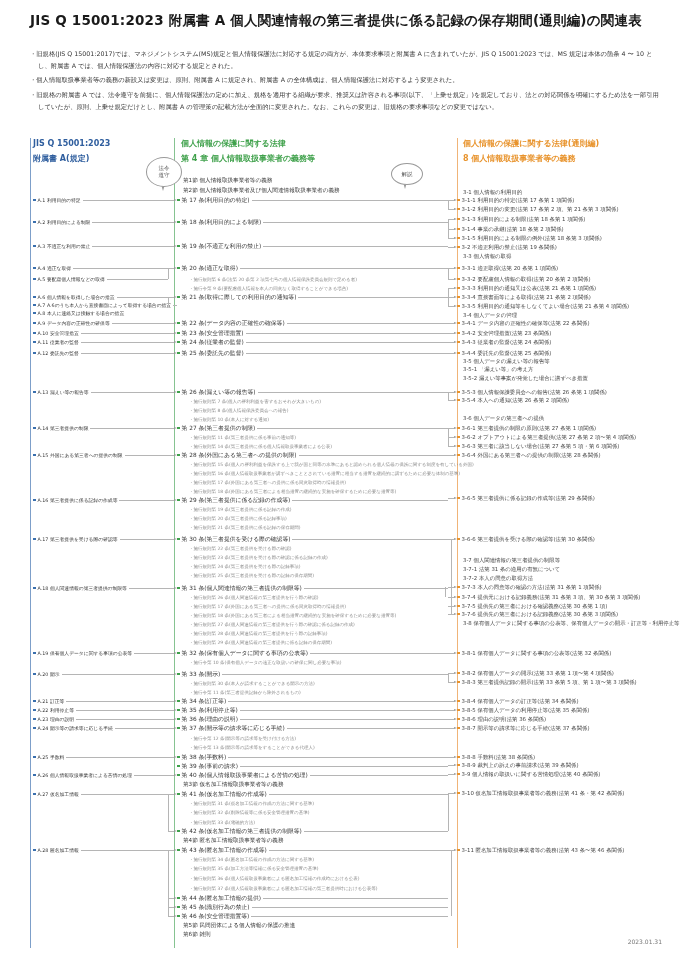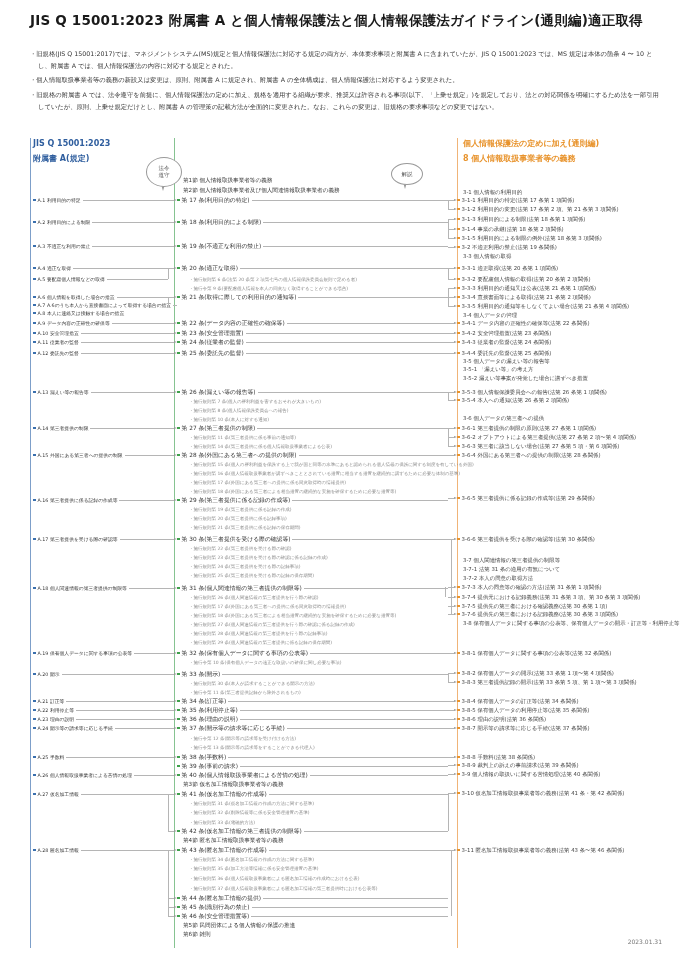--- a/index.html
+++ b/index.html
@@ -44,34 +44,38 @@
   #bub-r{left:391px;top:163px;width:30px;height:20px;font-size:5.5px;}
   .tail{position:absolute;width:0;height:0;border-left:2.5px solid transparent;border-right:2.5px solid transparent;border-top:7px solid #999;z-index:4;}
   #tail-l{left:161px;top:184px;}
   #tail-r{left:403px;top:182px;}
   #datestamp{position:absolute;right:18px;top:938px;font-size:6px;color:#777;}
 </style>
 </head>
 <body>
 
 <div id="page">
-  <div id="title">JIS Q 15001:2023 附属書 A と個人情報保護法と個人情報保護法ガイドライン(通則編)適正取得</div>
+  <div id="title">JIS Q 15001:2023 附属書 A 個人関連情報の第三者提供に係る記録の保存期間(通則編)の関連表</div>
 
   <div id="notes">
     <p>・旧規格(JIS Q 15001:2017)では、マネジメントシステム(MS)規定と個人情報保護法に対応する規定の両方が、本体要求事項と附属書 A に含まれていたが、JIS Q 15001:2023 では、MS 規定は本体の箇条 4 〜 10 とし、附属書 A では、個人情報保護法の内容に対応する規定とされた。</p>
     <p>・個人情報取扱事業者等の義務の新設又は変更は、原則、附属書 A に規定され、附属書 A の全体構成は、個人情報保護法に対応するよう変更された。</p>
     <p>・旧規格の附属書 A では、法令遵守を前提に、個人情報保護法の定めに加え、規格を適用する組織が要求、推奨又は許容される事項(以下、「上乗せ規定」)を規定しており、法との対応関係を明確にするため法を一部引用していたが、原則、上乗せ規定だけとし、附属書 A の管理策の記載方法が全面的に変更された。なお、これらの変更は、旧規格の要求事項などの変更ではない。</p>
   </div>
 
   <div class="colhead" id="head-l">
     <div>JIS Q 15001:2023</div>
     <div>附属書 A(規定)</div>
   </div>
+  <div class="colhead" id="head-m">
+    <div>個人情報の保護に関する法律</div>
+    <div>第 4 章 個人情報取扱事業者の義務等</div>
+  </div>
   <div class="colhead" id="head-r">
-    <div>個人情報保護法の定めに加え(通則編)</div>
+    <div>個人情報の保護に関する法律(通則編)</div>
     <div>8 個人情報取扱事業者等の義務</div>
   </div>
 
   <div class="colline" id="cl-l"></div>
   <div class="colline" id="cl-m"></div>
   <div class="colline" id="cl-r"></div>
 
   <div class="bubble" id="bub-l">
       <span class="w">法令遵守</span>
     </div>

